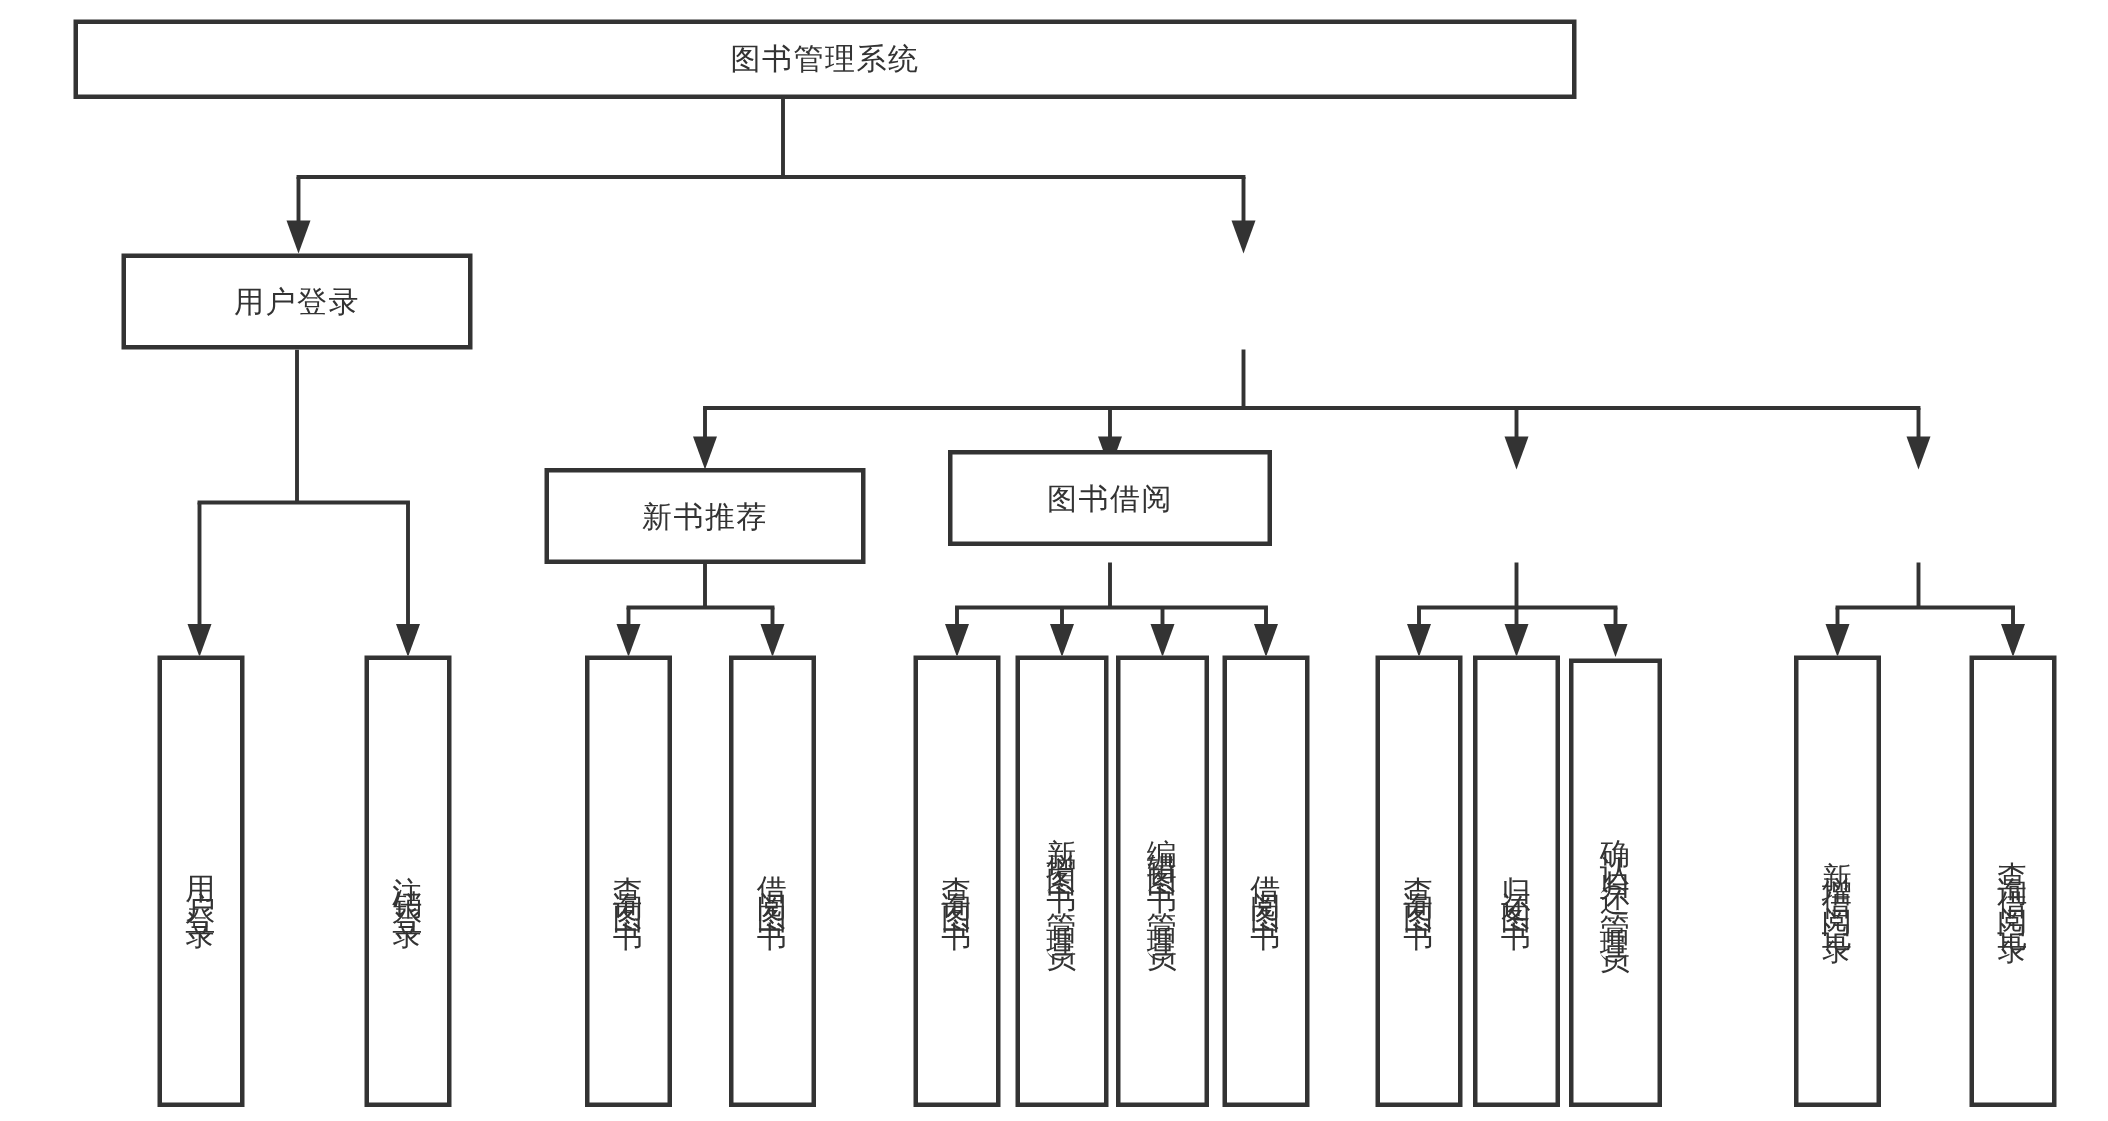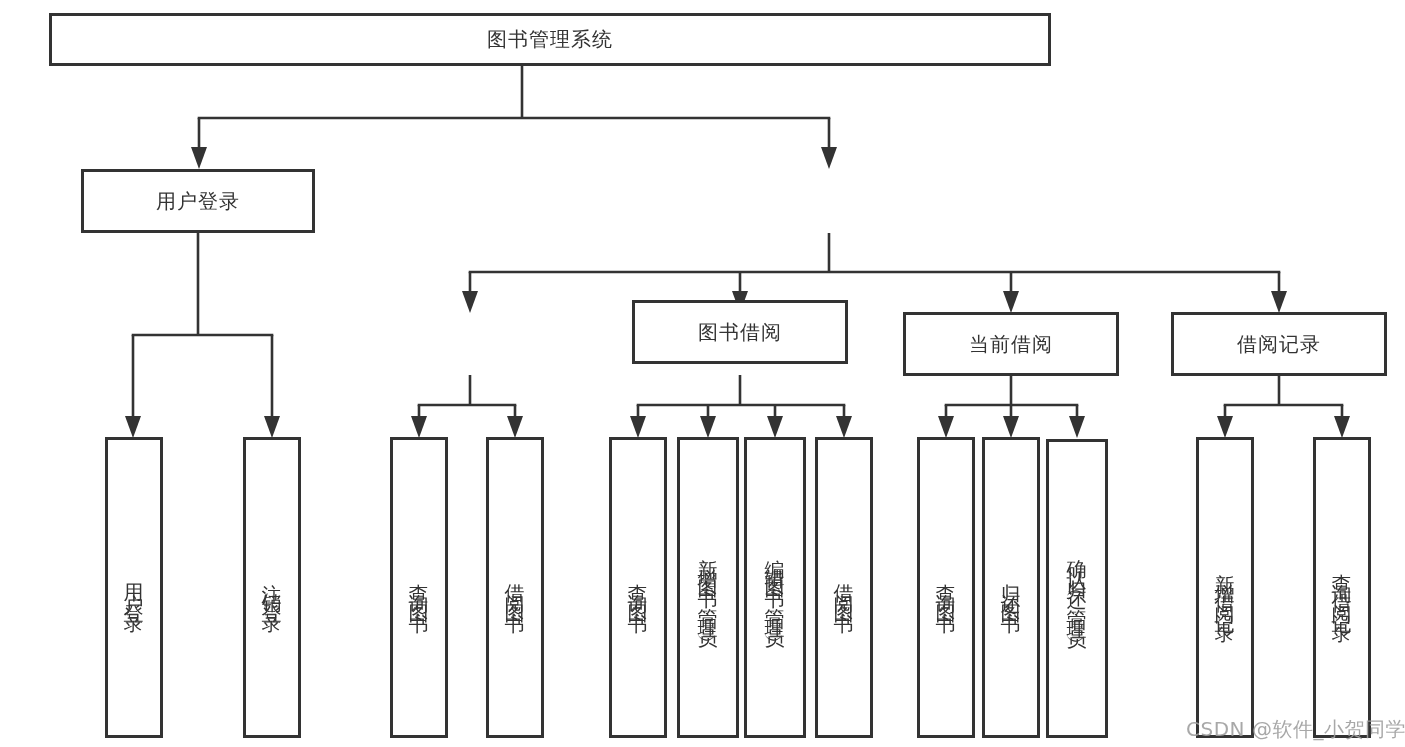--- a/index.html
+++ b/index.html
@@ -113,28 +113,25 @@
   </svg>
 
   <div class="node hbox" style="left:21px;top:13px;width:1002px;height:53px;margin-left:28px;">
     <span>图书管理系统</span>
   </div>
 
   <div class="node hbox" style="left:81px;top:169px;width:234px;height:64px;">
     <span>用户登录</span>
   </div>
 
+  <div class="node hbox" style="left:363px;top:312px;width:214px;height:64px;">
+    <span>新书推荐</span>
+  </div>
   <div class="node hbox" style="left:632px;top:300px;width:216px;height:64px;">
     <span>图书借阅</span>
-  </div>
-  <div class="node hbox" style="left:903px;top:312px;width:216px;height:64px;">
-    <span>当前借阅</span>
-  </div>
-  <div class="node hbox" style="left:1171px;top:312px;width:216px;height:64px;">
-    <span>借阅记录</span>
   </div>
 
   <div class="node vbox" style="left:105px;top:437px;width:58px;height:301px;">
     <span>用户登录</span>
   </div>
   <div class="node vbox" style="left:243px;top:437px;width:58px;height:301px;">
     <span>注销登录</span>
   </div>
   <div class="node vbox" style="left:390px;top:437px;width:58px;height:301px;">
     <span>查询图书</span>
@@ -163,15 +160,14 @@
   <div class="node vbox" style="left:1046px;top:439px;width:62px;height:299px;">
     <span>确认归还（管理员）</span>
   </div>
   <div class="node vbox" style="left:1196px;top:437px;width:58px;height:301px;">
     <span>新增借阅记录</span>
   </div>
   <div class="node vbox" style="left:1313px;top:437px;width:58px;height:301px;">
     <span>查询借阅记录</span>
   </div>
 
-  <div class="watermark">CSDN @软件_小贺同学</div>
 
 </div>
 
 </body></html>

